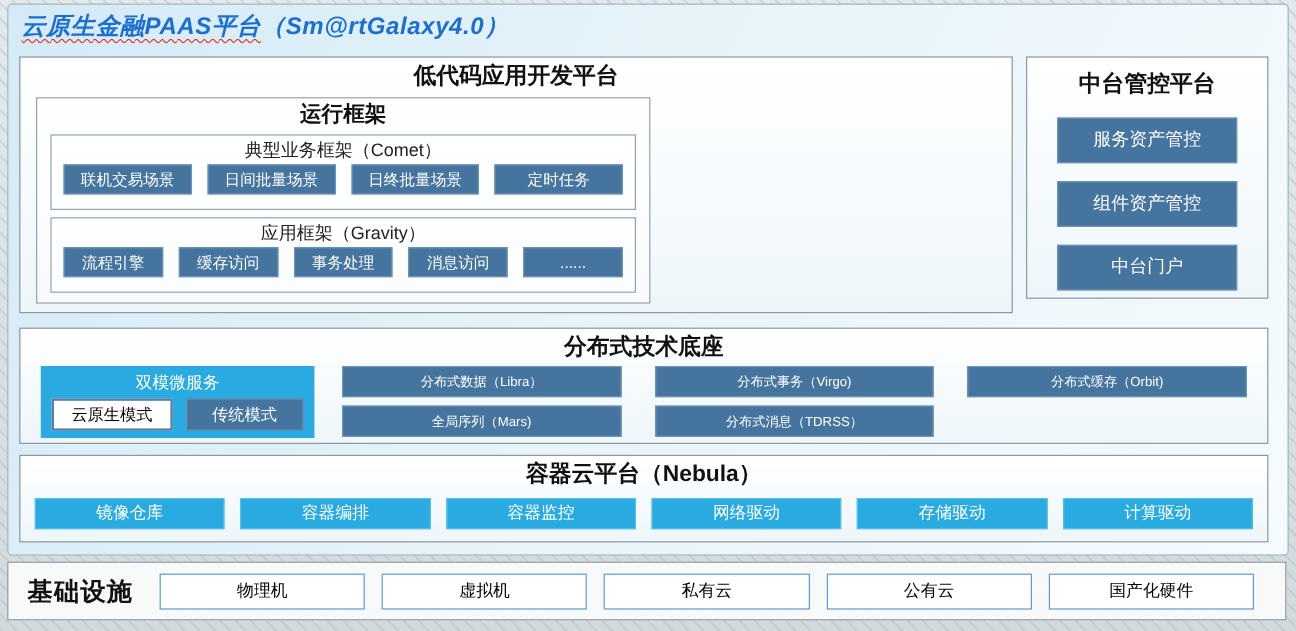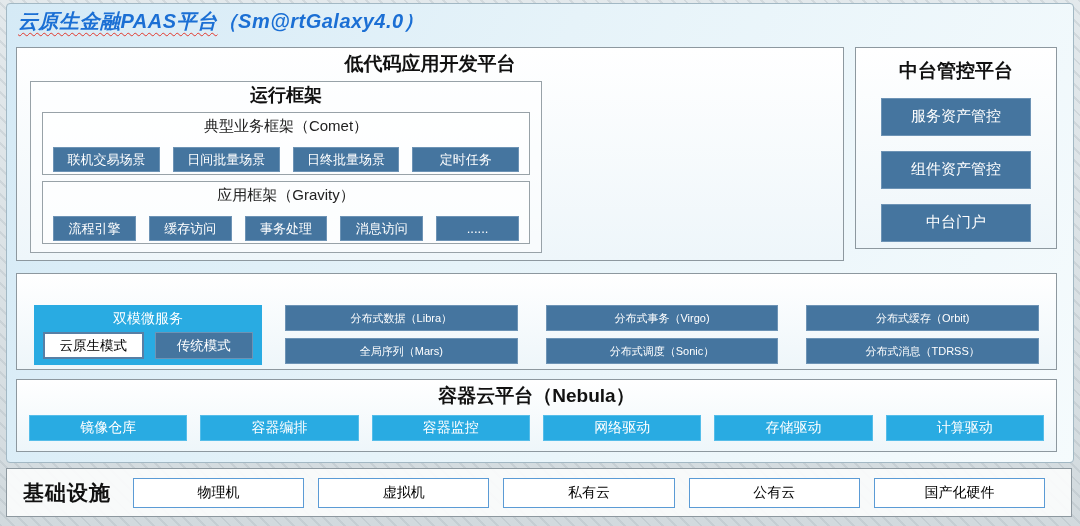--- a/index.html
+++ b/index.html
@@ -31,21 +31,21 @@
   .btn-cyan{ background:#29abe2; border:1px solid #55bde9; color:#fff; display:flex; align-items:center; justify-content:center; font-size:14px; box-sizing:border-box;}
 
   
   #lowcode{ left:16px; top:47px; width:828px; height:214px; }
   #lowcode>.sec-title{ margin-top:5px; }
   #runtime{ left:13px; top:33px; width:512px; height:172px; }
   #runtime>.sec-title{ margin-top:3px; }
   #comet{ left:11px; top:30px; right:11px; height:63px; }
   #gravity{ left:11px; top:99px; right:11px; height:63px; }
   #comet .inner-title,#gravity .inner-title{ margin-top:4px; }
-  .blk-row{ display:flex; gap:13px; margin:12px 10px 0; }
+  .blk-row{ display:flex; gap:13px; margin:2px 10px 0; }
   .blk-row .btn-blue{ flex:1; height:25px; }
 
   #dev{ left:536px; top:33px; width:280px; height:172px; }
   #dev>.sec-title{ margin-top:4px; }
   #vela{ margin:7px 13px 0; height:33px; font-size:14px; }
   #luna{ position:relative; margin:10px 13px 0; height:83px; border:1px solid #98a2a8; background:rgba(255,255,255,.55); box-sizing:border-box;}
   #luna .inner-title{ margin-top:5px; font-size:15px;}
   #luna .blk-row{ margin:6px 10px 0; }
   #luna .btn-blue{ height:46px; font-size:12.5px; white-space:pre-line; line-height:1.3; text-align:center;}
 
@@ -120,33 +120,33 @@
   </div>
 
   <div class="panel" id="midplatform">
     <div class="sec-title">中台管控平台</div>
     <div class="btn-blue">服务资产管控</div>
     <div class="btn-blue">组件资产管控</div>
     <div class="btn-blue">中台门户</div>
   </div>
 
   <div class="panel" id="distributed">
+    <div class="sec-title">分布式技术底座</div>
     <div id="dualmode">
       <div id="dualmode-label">双模微服务</div>
       <div class="blk-row">
         <div class="mode-white">云原生模式</div>
         <div class="mode-blue">传统模式</div>
       </div>
     </div>
     <div id="dist-grid">
       <div class="btn-blue">分布式数据（Libra）</div>
       <div class="btn-blue">分布式事务（Virgo)</div>
       <div class="btn-blue">分布式缓存（Orbit)</div>
       <div class="btn-blue">全局序列（Mars)</div>
-      <div class="btn-blue">分布式调度（Sonic）</div>
       <div class="btn-blue">分布式消息（TDRSS）</div>
     </div>
   </div>
 
   <div class="panel" id="nebula">
     <div class="sec-title">容器云平台（Nebula）</div>
     <div class="blk-row">
       <div class="btn-cyan">镜像仓库</div>
       <div class="btn-cyan">容器编排</div>
       <div class="btn-cyan">容器监控</div>

